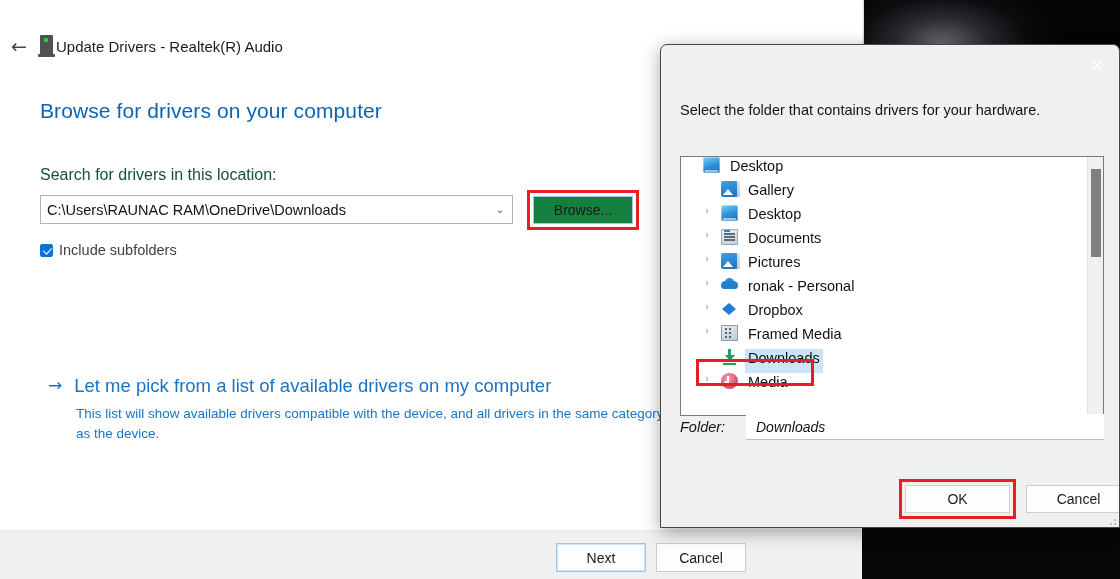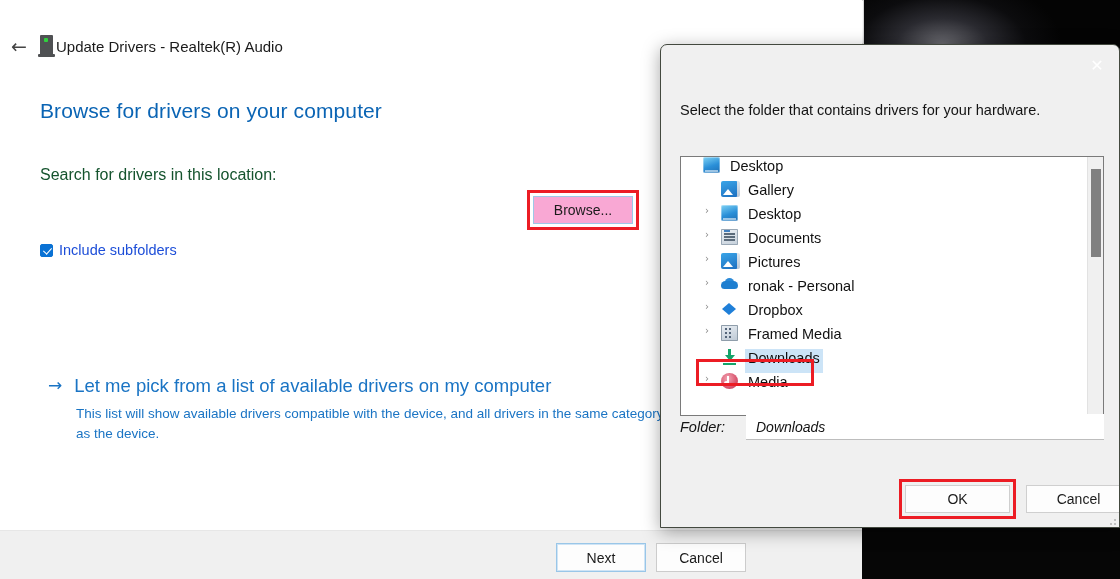--- a/index.html
+++ b/index.html
@@ -131,21 +131,21 @@
 
   .browse-hl {
     position: absolute; left: 527px; top: 190px;
     width: 112px; height: 40px;
     border: 3px solid #ec1c24;
     box-sizing: border-box;
   }
   .browse-btn {
     position: absolute; left: 533px; top: 196px;
     width: 100px; height: 28px;
-    background: #f9a8d4;
+    background: #15803d;
     border: 1px solid #9ec8e8;
     box-sizing: border-box;
     font-size: 14px;
     color: #1b1b1b;
     display: flex; align-items: center; justify-content: center;
   }
 
   .subfolders-row {
     position: absolute; left: 40px; top: 242px;
     display: flex; align-items: center; gap: 6px;
@@ -159,21 +159,21 @@
     box-sizing: border-box;
   }
   .cb::after {
     content: "";
     position: absolute; left: 3.5px; top: 1px;
     width: 4px; height: 7px;
     border: solid #ffffff;
     border-width: 0 1.6px 1.6px 0;
     transform: rotate(42deg);
   }
-  .subfolders-row .txt { font-size: 14.5px; color: #1d4ed8; }
+  .subfolders-row .txt { font-size: 14.5px; color: #404040; }
 
   .pick-link {
     position: absolute; left: 48px; top: 375px;
     display: flex; align-items: flex-start; gap: 12px;
   }
   .pick-link .arr {
     color: #1a74c4;
     font-size: 17px;
     line-height: 20px;
     font-family: "DejaVu Sans", sans-serif;
@@ -461,20 +461,24 @@
 
     <div class="title-row">
       <span class="device-icon"></span>
       <span class="title-text">Update Drivers - Realtek(R) Audio</span>
     </div>
 
     <div class="heading">Browse for drivers on your computer</div>
 
     <div class="label-search">Search for drivers in this location:</div>
 
+    <div class="path-combo">
+      <span class="val">C:\Users\RAUNAC RAM\OneDrive\Downloads</span>
+      <span class="chev">⌄</span>
+    </div>
 
     <div class="browse-hl"></div>
     <div class="browse-btn">Browse...</div>
 
     <div class="subfolders-row">
       <span class="cb"></span>
       <span class="txt">Include subfolders</span>
     </div>
 
     <div class="pick-link">

